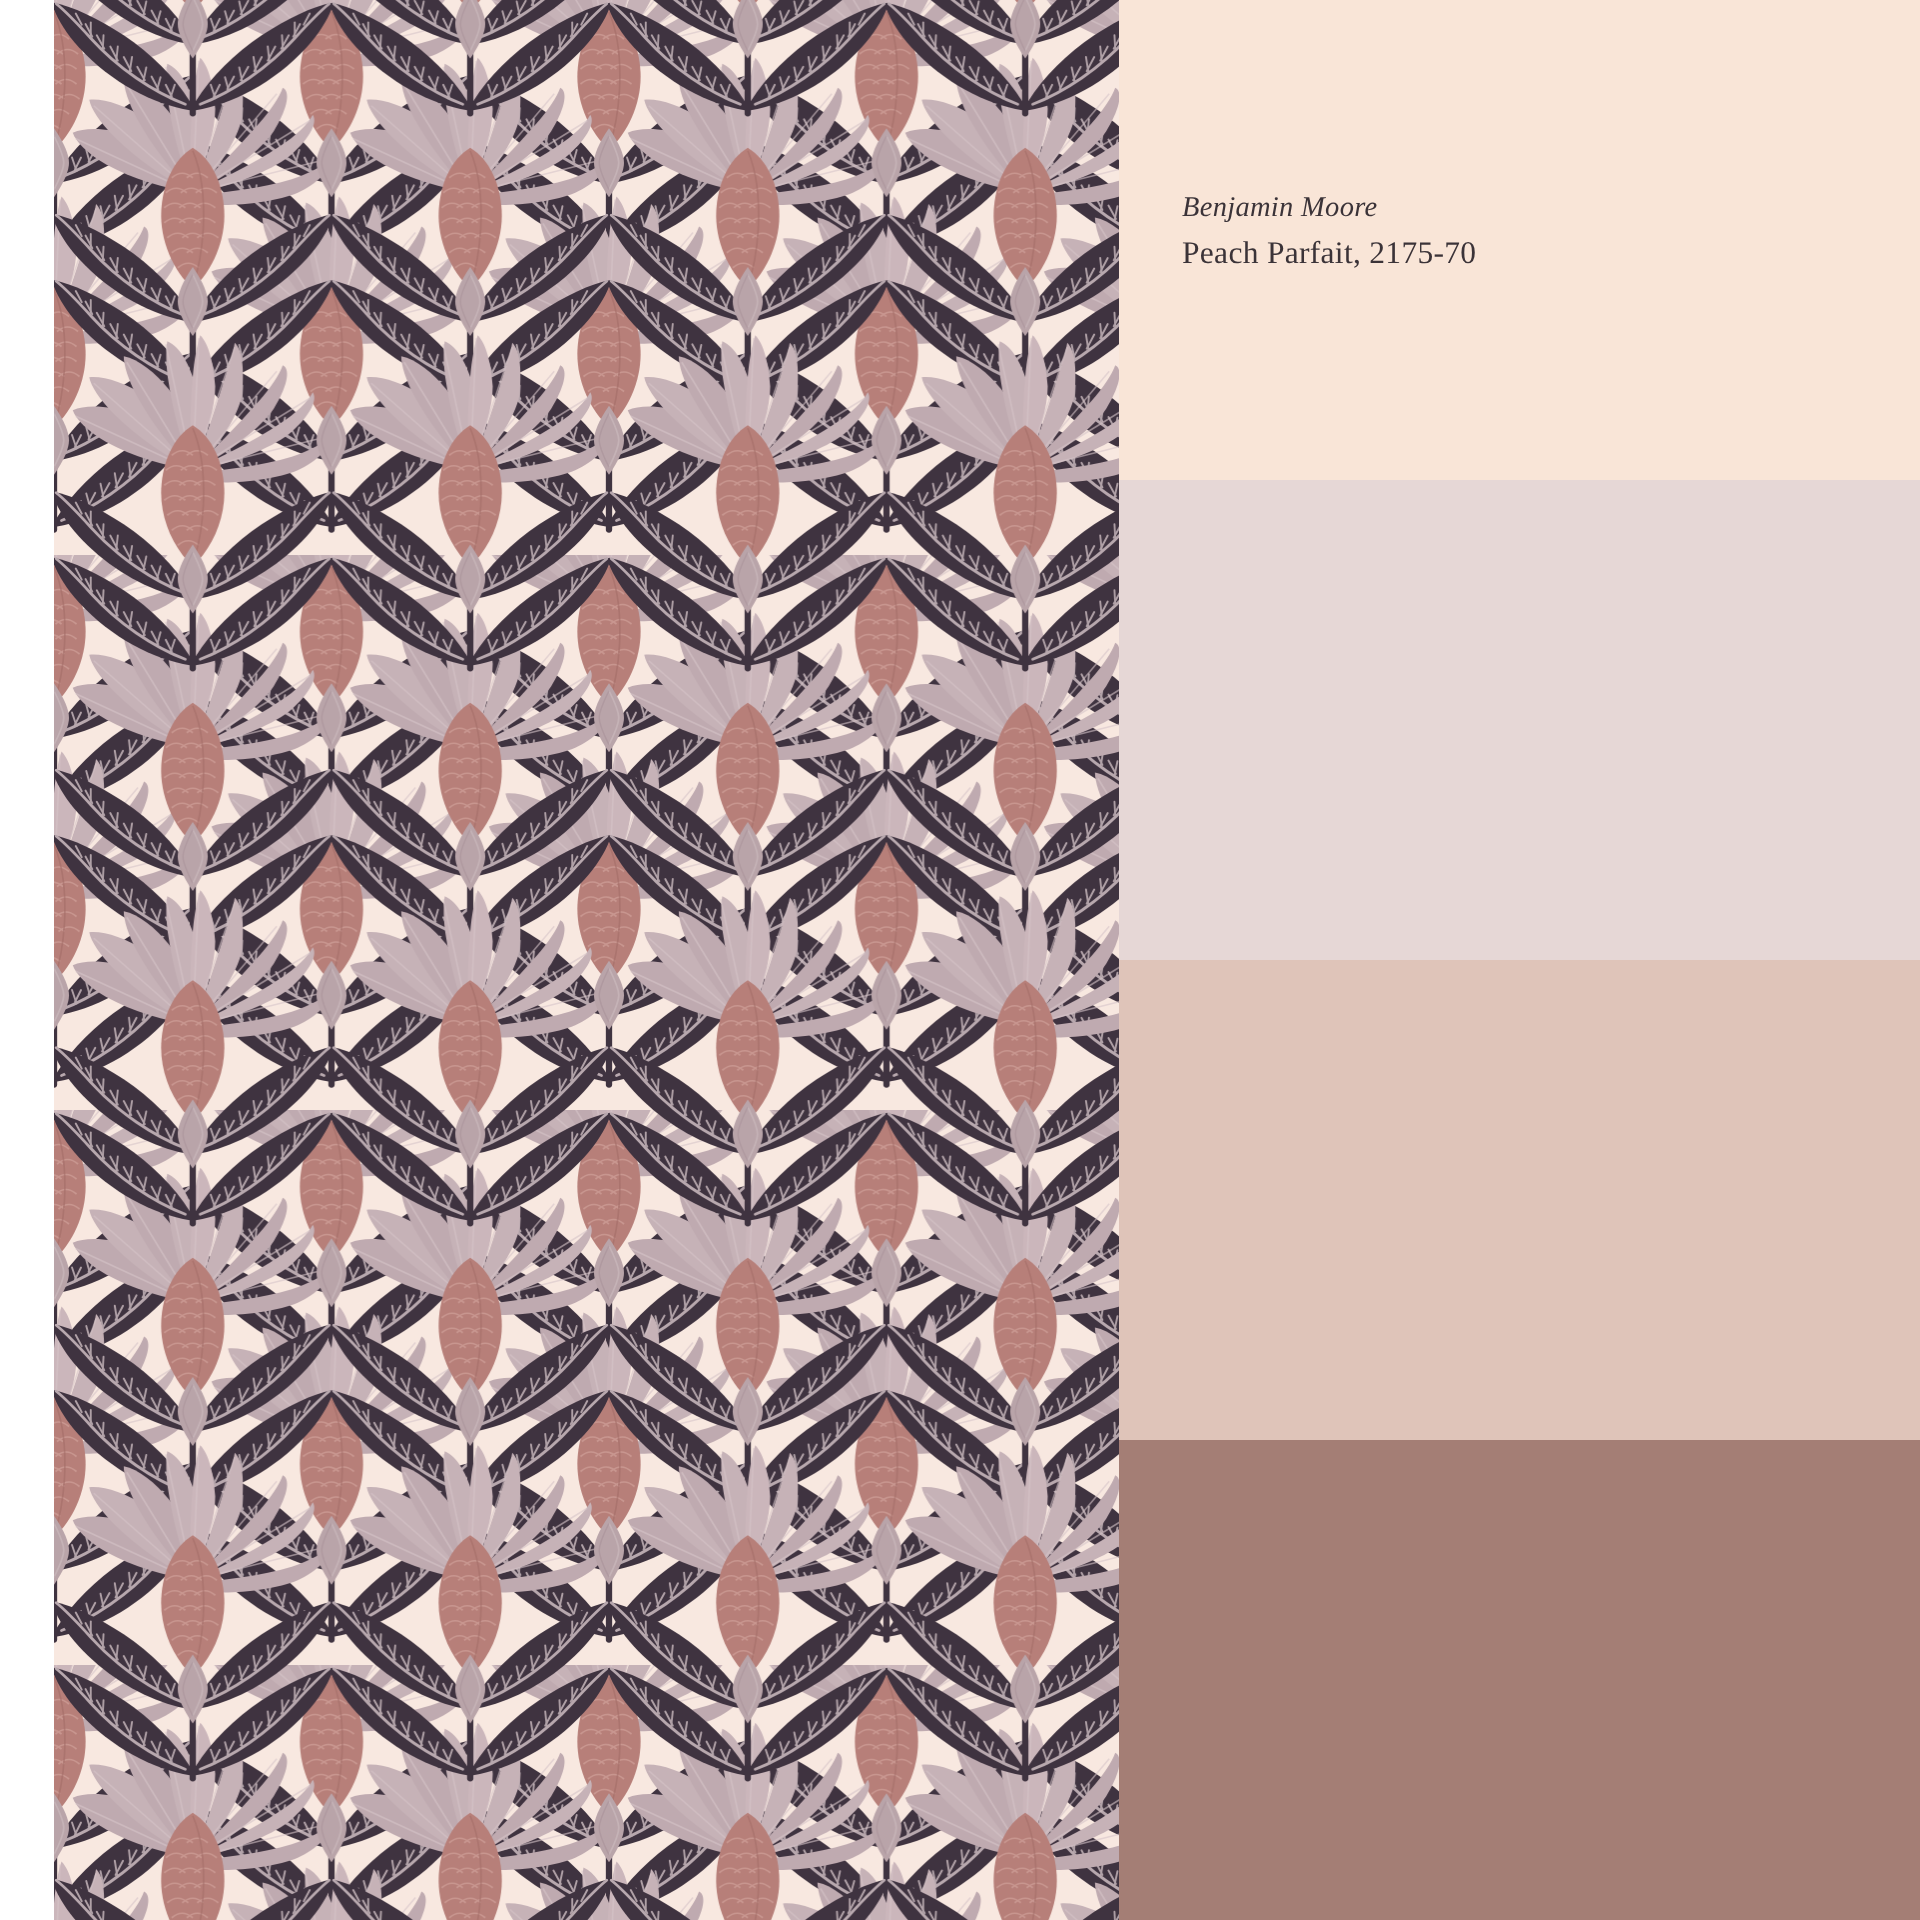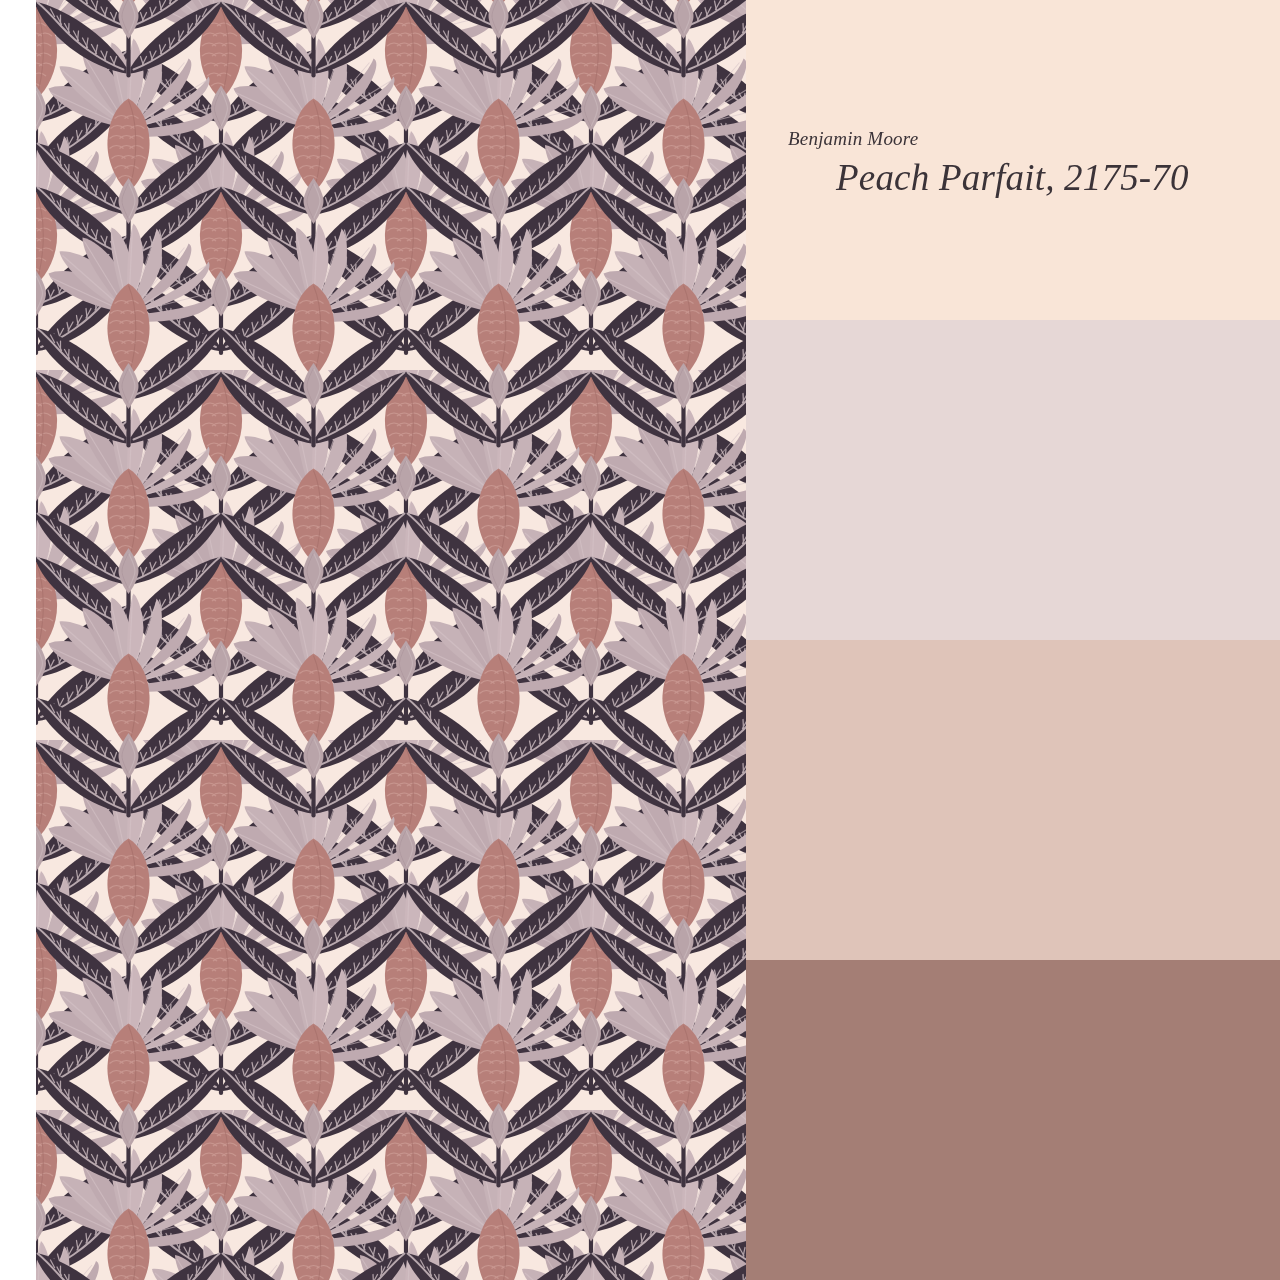--- a/index.html
+++ b/index.html
@@ -62,27 +62,25 @@
     left: 42px;
   }
   .brand {
     font-style: italic;
     font-size: 19px;
     letter-spacing: 0.2px;
     line-height: 1.2;
     white-space: nowrap;
   }
   .color-name {
-    font-style: italic;
-    font-size: 37px;
+    font-size: 21px;
     letter-spacing: 0.2px;
     line-height: 1.25;
     margin-top: 4px;
     white-space: nowrap;
-    margin-left: 48px;
   }
 
   
   #swatch-0 .swatch-text { top: 128px; }
   #swatch-1 .swatch-text { top: 448px; }
   .swatch .swatch-text { top: auto; }
   #swatch-0 .swatch-text { top: 128px; }
 </style>
 </head>
 <body>

